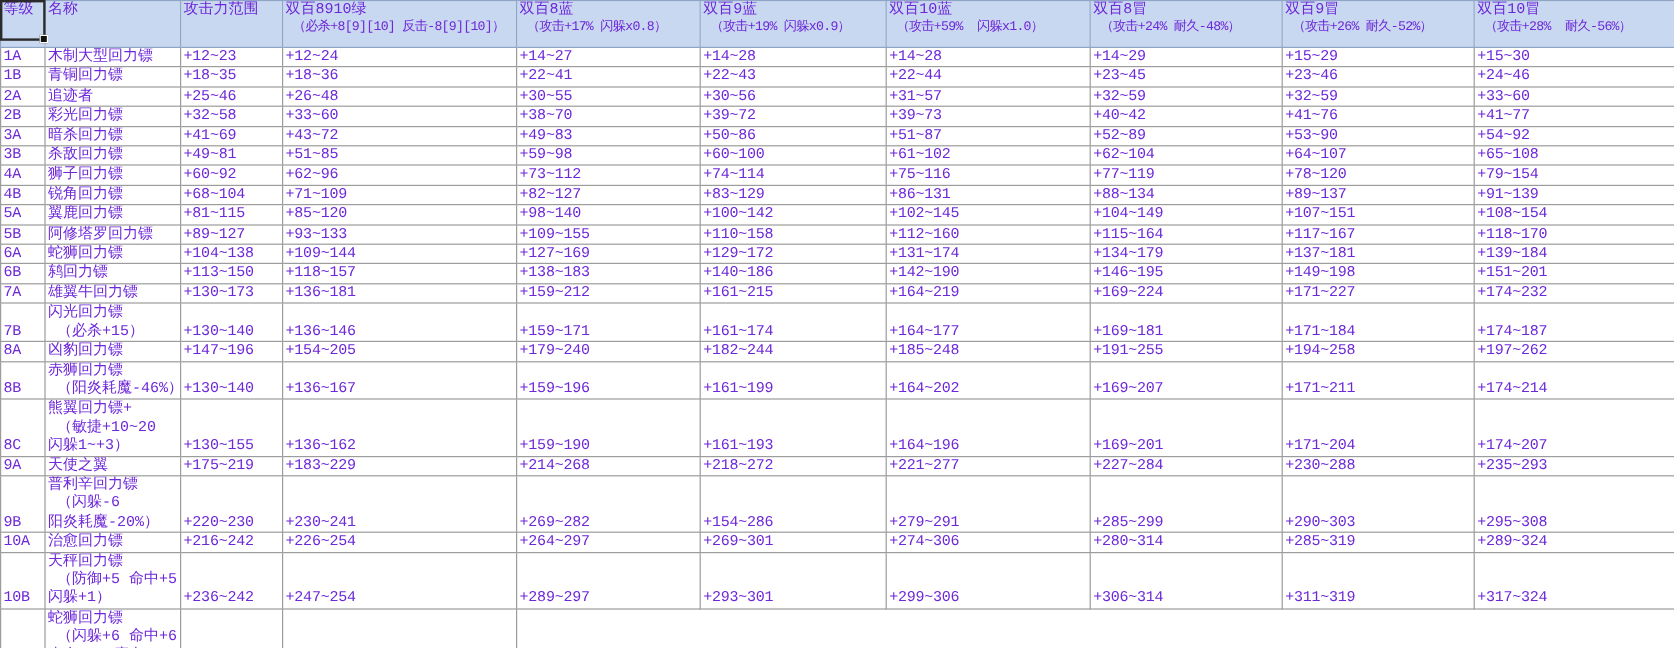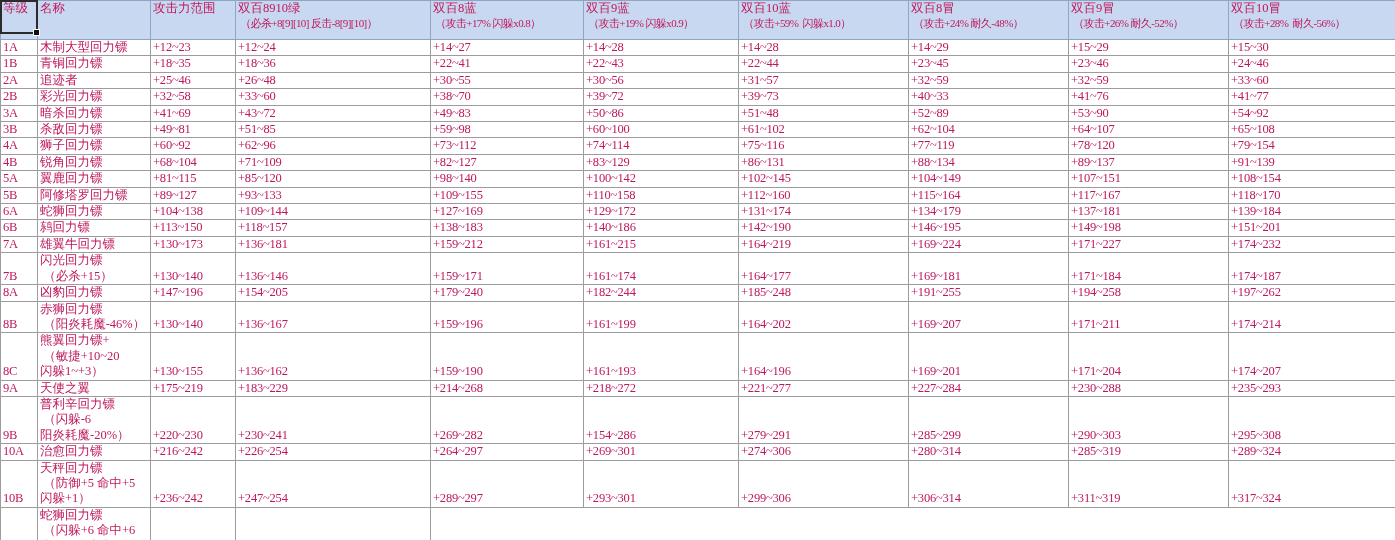--- a/index.html
+++ b/index.html
@@ -1,23 +1,23 @@
 <!DOCTYPE html>
 <html><head>
 <meta charset="utf-8">
 <style>
   html,body{margin:0;padding:0;background:#ffffff;}
   .sheet{
     position:relative;
     width:1395px;height:540px;
     overflow:hidden;
     background:#ffffff;
-    font-family:Liberation Serif, serif;
+    font-family:Liberation Mono, monospace;
     font-size:12.5px;
-    color:#be185d;
+    color:#6d28d9;
     cursor:cell;
   }
   table.grid{
     border-collapse:collapse;
     table-layout:fixed;
     width:1395px;
   }
   .grid th,.grid td{
     border:1px solid #9c9c9c;
     padding:0 1px 0 2px;
@@ -227,21 +227,21 @@
           <td class="val-cell bordered">
             <div>+38~70</div>
           </td>
           <td class="val-cell bordered">
             <div>+39~72</div>
           </td>
           <td class="val-cell bordered">
             <div>+39~73</div>
           </td>
           <td class="val-cell bordered">
-            <div>+40~33</div>
+            <div>+40~42</div>
           </td>
           <td class="val-cell bordered">
             <div>+41~76</div>
           </td>
           <td class="val-cell bordered">
             <div>+41~77</div>
           </td>
         </tr>
         <tr>
           <td class="level-cell bordered">
@@ -256,21 +256,21 @@
           <td class="val-cell bordered">
             <div>+43~72</div>
           </td>
           <td class="val-cell bordered">
             <div>+49~83</div>
           </td>
           <td class="val-cell bordered">
             <div>+50~86</div>
           </td>
           <td class="val-cell bordered">
-            <div>+51~48</div>
+            <div>+51~87</div>
           </td>
           <td class="val-cell bordered">
             <div>+52~89</div>
           </td>
           <td class="val-cell bordered">
             <div>+53~90</div>
           </td>
           <td class="val-cell bordered">
             <div>+54~92</div>
           </td>

